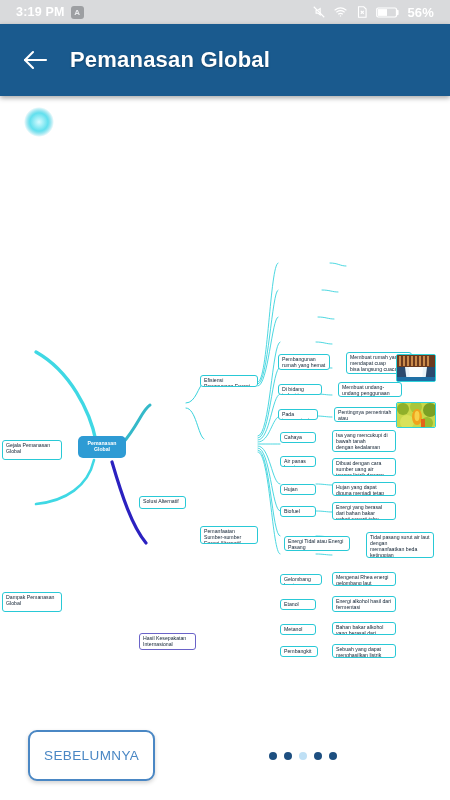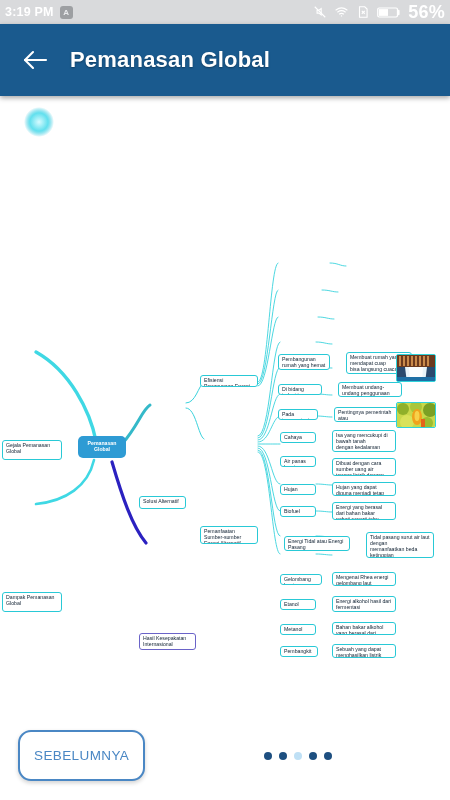--- a/index.html
+++ b/index.html
@@ -7,31 +7,31 @@
   body {
     font-family: "Liberation Sans", sans-serif;
     background:#ffffff;
     overflow:hidden;
     position:relative;
   }
 
   
   .statusbar{
     height:24px; background:#d9dadc; color:#ffffff;
-    display:flex; align-items:center; padding:0 5px;
+    display:flex; align-items:center; padding:0 16px;
     font-size:12.5px; font-weight:bold; letter-spacing:.2px;
   }
   .sb-left{display:flex;align-items:center;gap:6px;}
   .sb-right{margin-left:auto;display:flex;align-items:center;gap:7px;}
   .sb-appicon{
     width:13px;height:13px;border-radius:3px;background:#9d9fa2;
     display:flex;align-items:center;justify-content:center;
     font-size:8px;color:#e9eaec;font-weight:bold;
   }
-  .sb-pct{font-size:18px;font-weight:bold;}
+  .sb-pct{font-size:13px;font-weight:bold;}
   .icn{display:block}
 
   
   .appbar{
     height:72px;background:#1a5a8e;display:flex;align-items:center;
     padding:0 18px; box-shadow:0 2px 5px rgba(0,0,0,.35);
     position:relative;z-index:5;
   }
   .back-btn{
     width:34px;height:34px;display:flex;align-items:center;justify-content:center;
@@ -85,21 +85,21 @@
     position:absolute;left:0;bottom:0;width:450px;height:89px;
     background:#ffffff;display:flex;align-items:center;
   }
   .navbtn{
     border:2px solid #4a87c4;border-radius:9px;background:#fff;
     color:#4a87c4;font-size:13.5px;letter-spacing:.4px;
     padding:16px 14px;cursor:pointer;
     box-shadow:0 2px 4px rgba(0,0,0,.18);
     font-family:"Liberation Sans",sans-serif;
   }
-  #prev-btn{margin-left:18px;border-radius:13px;}
+  #prev-btn{margin-left:28px;}
   #next-btn{margin-right:16px;}
   .dots{flex:1;display:flex;align-items:center;justify-content:center;gap:7px;}
   .dot{width:8px;height:8px;border-radius:50%;background:#1d4f80;}
   .dot.active{background:#bfe0f5;}
 </style>
 </head>
 <body>
 
 <div class="statusbar">
   <div class="sb-left">

